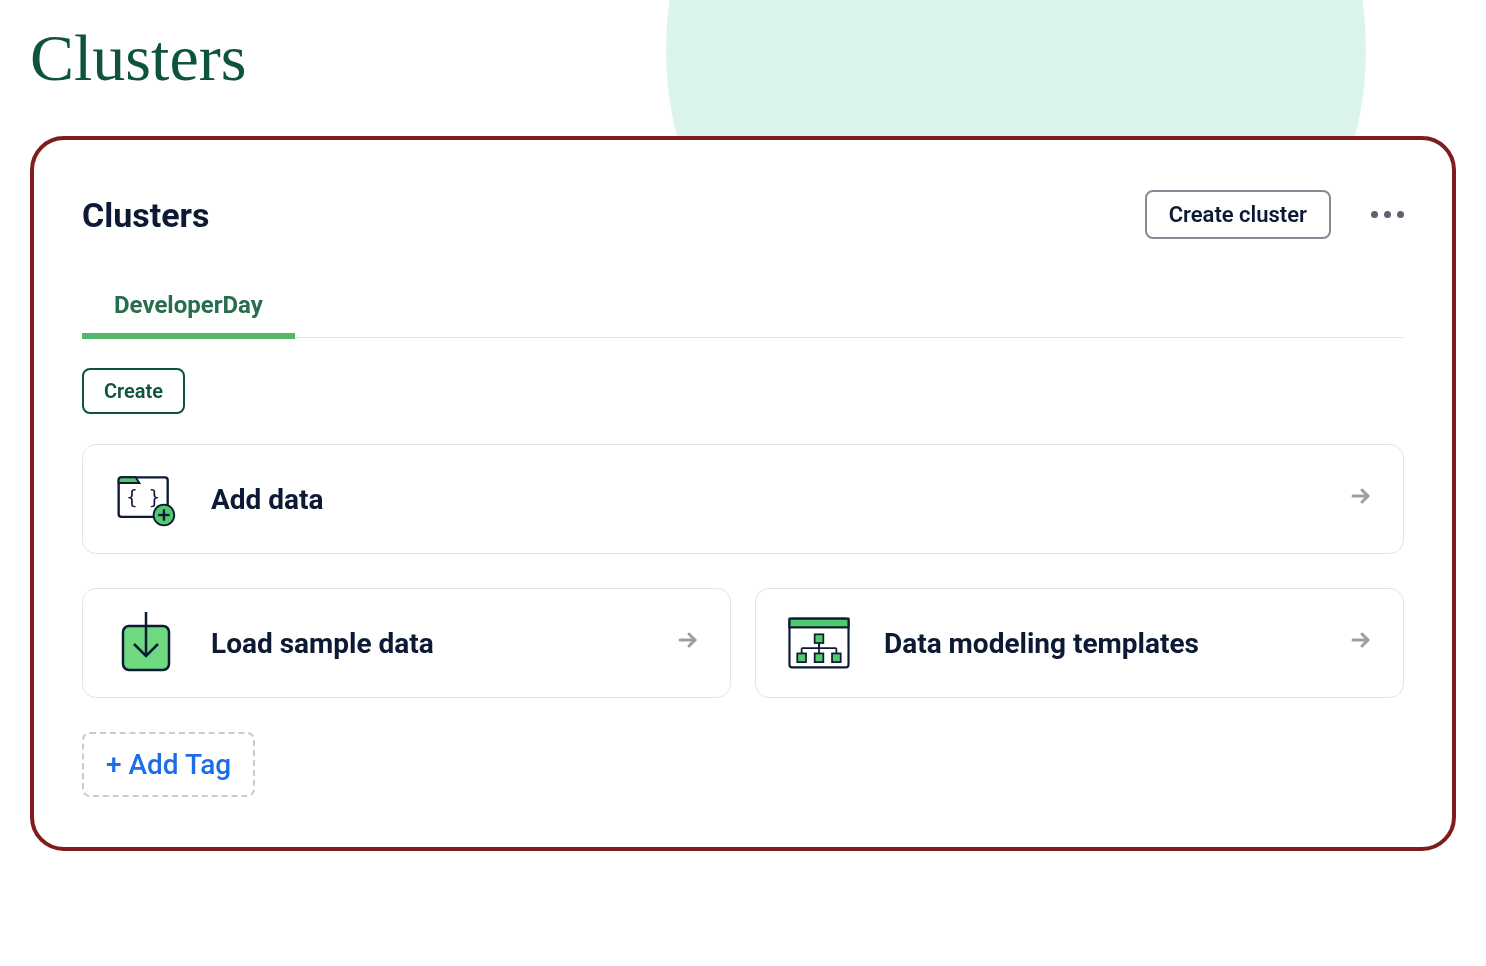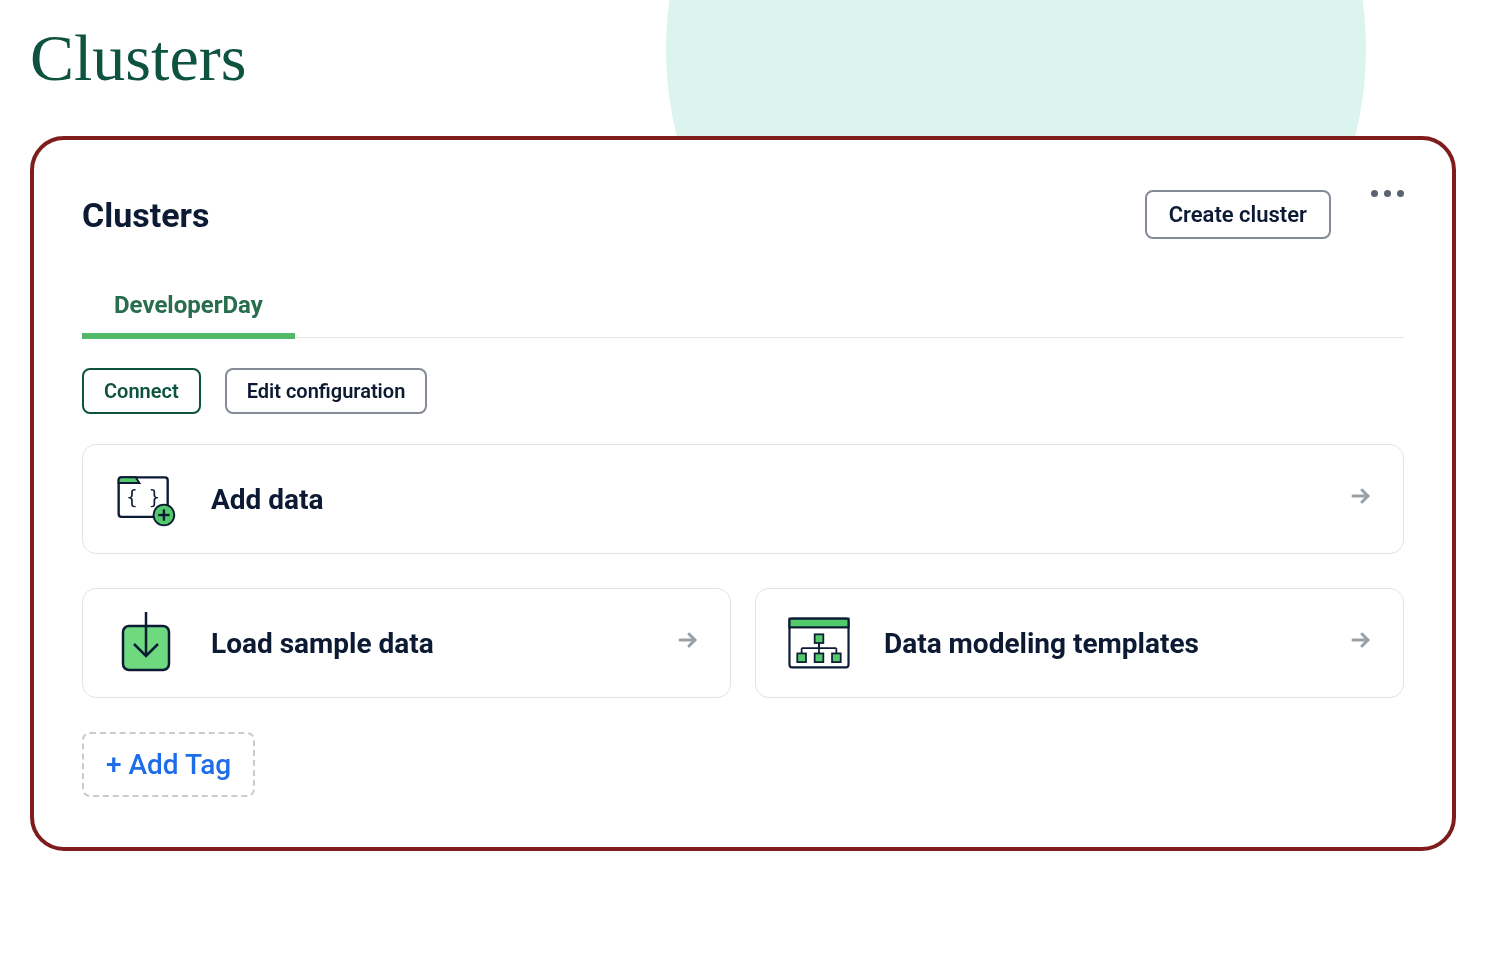--- a/index.html
+++ b/index.html
@@ -53,20 +53,21 @@
 
   .panel-heading {
     font-size: 34px;
     font-weight: 700;
     color: #0C1A34;
     margin: 0;
   }
 
   .header-actions {
     display: flex;
+    align-items: center;
     gap: 40px;
   }
 
   .btn {
     border: 2px solid #858B96;
     background: #fff;
     border-radius: 8px;
     padding: 10px 22px;
     font-size: 22px;
     font-weight: 600;
@@ -203,22 +204,21 @@
             <span></span>
         </div>
       </div>
     </div>
 
     <div class="tabs">
       <div class="tab active">DeveloperDay</div>
     </div>
 
     <div class="actions-row">
-      <button class="btn small green-text">Connect</button>
-      <button class="btn small">Edit configuration</button>
+      <button class="btn small green-text">Create</button>
     </div>
 
     <div class="card full" style="margin-top:30px">
       <div class="icon-box">
         <svg width="70" height="62" viewBox="0 0 70 62">
           <rect x="6" y="8" width="52" height="42" rx="3" fill="#fff" stroke="#0C1A34" stroke-width="2.5"></rect>
           <path d="M6 11 a3 3 0 0 1 3 -3 h15 l4 6 h-22 z" fill="#52C96C" stroke="#0C1A34" stroke-width="2"></path>
           <text x="32" y="36" font-size="20" fill="#0C1A34" text-anchor="middle" font-family="monospace">{ }</text>
           <circle cx="54" cy="48" r="11" fill="#52C96C" stroke="#0C1A34" stroke-width="2"></circle>
           <line x1="54" y1="42" x2="54" y2="54" stroke="#0C1A34" stroke-width="2.5"></line>

